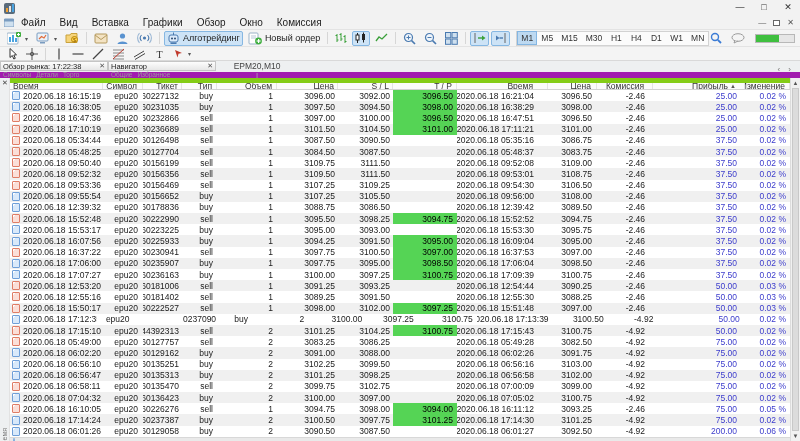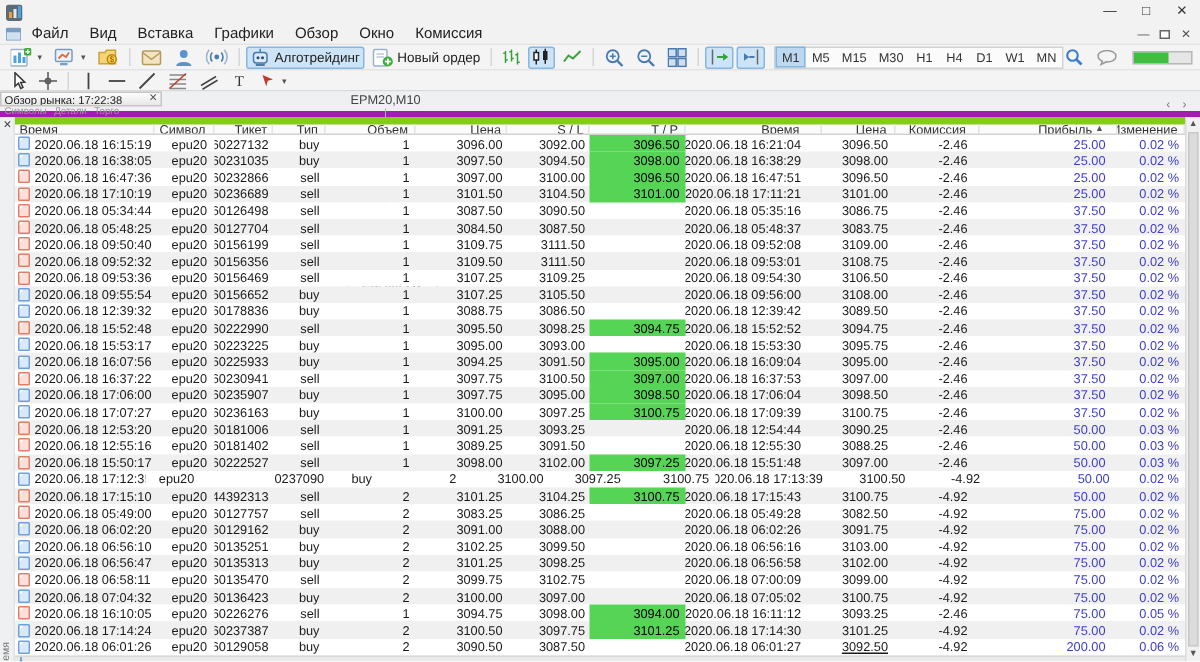--- a/index.html
+++ b/index.html
@@ -30,21 +30,21 @@
   .sep { width:1px; height:12px; background:#d6d6d6; margin:0 3px; flex:0 0 auto; }
   .dd { font-size:6px; color:#555; margin-left:1px; }
   .tf-group { display:flex; align-items:center; border:1px solid #d2d2d2; background:#fbfbfb; height:15px; margin-left:5px; }
   .tf { min-width:20px; text-align:center; font-size:8.5px; color:#333; padding:1px 3px; border:1px solid transparent; }
   .tf.active { background:#bdd9f1; border-color:#84b6e2; }
   .tb-right { margin-left:auto; display:flex; align-items:center; gap:9px; padding-right:5px; }
   .meter { width:40px; height:9px; border:1px solid #b8b8b8; background:#e6e6e6; display:flex; }
   .meter .fill { width:60%; height:100%; background:#3fbf3f; }
 
   
-  .tabrow { height:17px; background:#eef0f1; position:relative; border-bottom:4px solid #a21caf;padding-left:32px; }
+  .tabrow { height:17px; background:#eef0f1; position:relative; border-bottom:6px solid #a21caf;padding-left:32px; }
   .captions { position:absolute; left:0; top:0; display:flex; }
   .cap { width:108px; display:flex; flex-direction:column; }
   .cap-head { height:10px; background:linear-gradient(#fdfdfd,#e7e7e7); border:1px solid #c5c5c5;
               display:flex; align-items:center; font-size:7.5px; color:#222; padding:0 2px; white-space:nowrap; overflow:hidden; }
   .cap-x { margin-left:auto; font-size:7px; color:#555; line-height:8px; padding-left:2px; }
   .cap-sub { height:7px; display:flex; gap:5px; align-items:center; padding-left:3px;
              font-size:6.5px; color:#9a9a9a; white-space:nowrap; overflow:hidden; }
   .tabs { position:absolute; left:222px; top:0; height:100%; display:flex; align-items:center; font-size:8.5px; color:#444;flex-direction:column; }
   .tabsep { color:#b3b3b3; margin:0 5px; font-size:8px; }
   .tab { white-space:nowrap; }
@@ -354,20 +354,30 @@
       <div class="cap-head">
         <span>Обзор рынка: 17:22:38</span>
         <span class="cap-x">✕</span>
       </div>
       <div class="cap-sub" id="mw-subtabs">
           <span>Символы</span>
           <span>Детали</span>
           <span>Торго</span>
         </div>
     </div>
+    <div class="cap">
+      <div class="cap-head">
+        <span>Навигатор</span>
+        <span class="cap-x">✕</span>
+      </div>
+      <div class="cap-sub" id="nav-subtabs">
+          <span>Общие</span>
+          <span>Избранное</span>
+        </div>
+    </div>
   </div>
   <div class="tabs" id="chart-tabs">
       <span class="tab">EPM20,M10</span>
       <span class="tabsep">|</span>
       <span class="tab">MESM20,M1</span>
       <span class="tabsep">|</span>
       <span class="tab">EPU20,M1</span>
       <span class="tabsep">|</span>
       <span class="tab">MESU20,M1</span>
       <span class="tabsep">|</span>
@@ -975,21 +985,21 @@
         <span>2020.06.18 06:01:26</span>
       </div>
       <div class="tcell" style="width: 40px; padding-right: 5px;">epu20</div>
       <div class="tcell" style="width: 39px; padding-right: 3px;">60129058</div>
       <div class="tcell" style="width: 35px; padding-right: 4px;">buy</div>
       <div class="tcell" style="width: 60px; padding-right: 4px;">2</div>
       <div class="tcell" style="width: 61px; padding-right: 3px;">3090.50</div>
       <div class="tcell" style="width: 55px; padding-right: 3px;">3087.50</div>
       <div class="tcell" style="width: 64px; padding-right: 4px;"></div>
       <div class="tcell" style="width: 91px; padding-right: 14px;">2020.06.18 06:01:27</div>
-      <div class="tcell" style="width: 49px; padding-right: 5px; text-decoration: underline;">3092.50</div>
+      <div class="tcell" style="width: 49px; padding-right: 5px;">3092.50</div>
       <div class="tcell" style="width: 56px; padding-right: 8px;">-4.92</div>
       <div class="tcell blue" style="width: 92px; padding-right: 8px;">200.00</div>
       <div class="tcell blue" style="width: 45px; padding-right: 4px;">0.06 %</div>
     </div>
   </div>
 <div class="partialrow"><span class="pico"></span></div>
 
 <div class="vscroll">
   <div class="varrow">▲</div>
   <div class="vthumb"></div>

